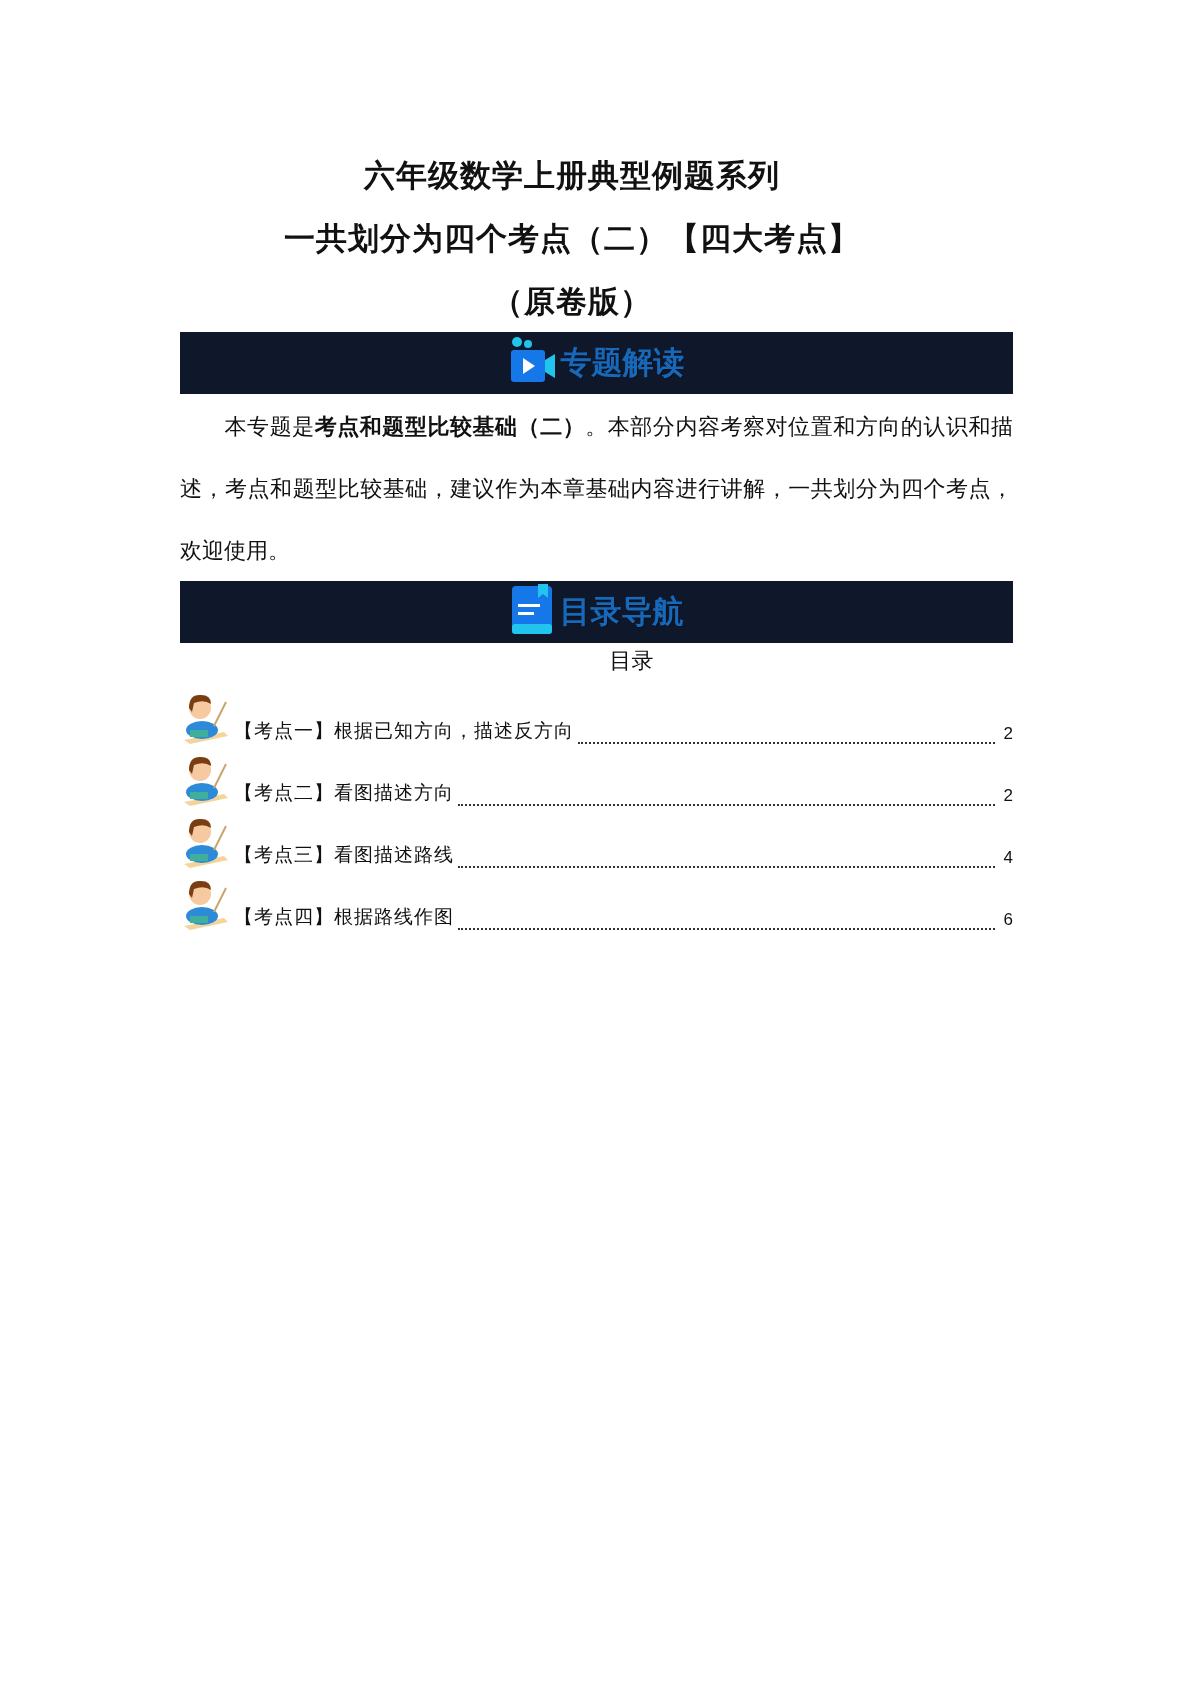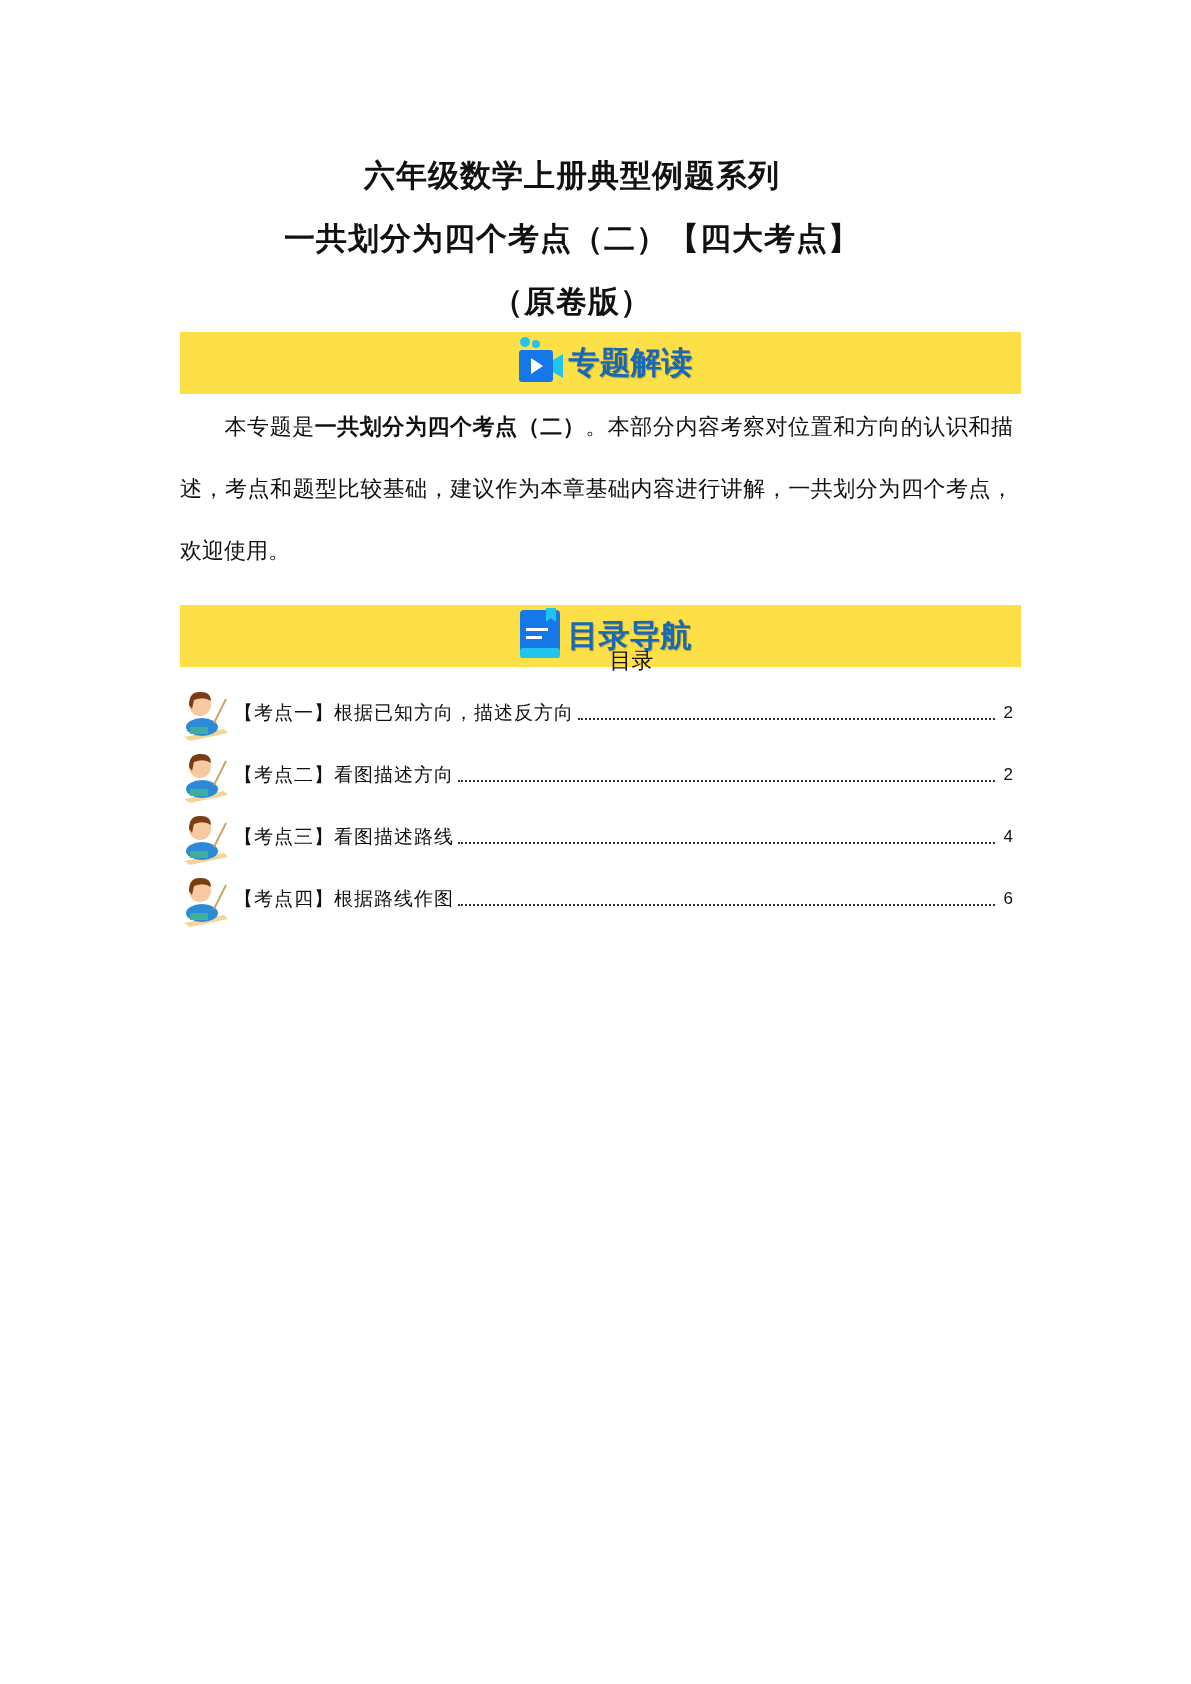--- a/index.html
+++ b/index.html
@@ -10,43 +10,43 @@
     }
     .title {
       position: absolute; left: 0; width: 1144px; text-align: center;
       font-weight: bold; font-size: 31px; color: #111; letter-spacing: 1px;
     }
     #t1 { top: 155px; }
     #t2 { top: 218px; }
     #t3 { top: 281px; }
     .banner {
       position: absolute; left: 180px; width: 833px; height: 62px;
-      background: #fde047; display: flex; align-items: center; justify-content: center; padding-left: 8px;
+      background: #0f172a; display: flex; align-items: center; justify-content: center;
     }
     #banner1 { top: 332px; }
-    #banner2 { top: 581px; margin-top: 24px; }
+    #banner2 { top: 581px; }
     .banner-text {
       font-weight: bold; font-size: 31px; color: #1768b8;
       text-shadow: 1px 1px 1px rgba(0,0,0,0.3); margin-left: 4px;
     }
     .para {
       position: absolute; left: 180px; width: 833px; font-size: 22px; line-height: 62px;
       color: #111; text-align: justify;
     }
     .para b { font-weight: bold; }
     #para { top: 396px; }
     .toc-head {
       position: absolute; top: 646px; left: 0; width: 1191px; text-align: center;
       font-size: 22px; color: #111; padding-left: 36px;
     }
     .toc {
       position: absolute; left: 180px; width: 833px; top: 682px;
     }
     .toc-row {
-      height: 62px; display: flex; align-items: center; position: relative;
+      height: 62px; display: flex; align-items: flex-end; position: relative;
     }
     .toc-avatar { width: 50px; height: 56px; flex: none; margin-right: 4px; }
     .toc-label { font-size: 19px; color: #111; white-space: nowrap; letter-spacing: 1px; }
     .toc-dots {
       flex: 1; border-bottom: 2px dotted #333; height: 0; margin: 12px 6px 0 4px;
     }
     .toc-page { font-family: "Liberation Sans", sans-serif; font-size: 17px; color: #111; width: 12px; text-align: right; }
   </style>
 </head>
 <body>
@@ -61,21 +61,21 @@
       <circle cx="8" cy="6" r="5" fill="#20c4ec"></circle>
       <circle cx="19" cy="8" r="4" fill="#20c4ec"></circle>
       <rect x="2" y="14" width="34" height="32" rx="3" fill="#1677e8"></rect>
       <polygon points="36,24 46,18 46,42 36,36" fill="#20c4ec"></polygon>
       <polygon points="14,22 26,30 14,38" fill="#ffffff"></polygon>
     </svg>
   </span>
   <span class="banner-text">专题解读</span>
 </div>
 
-<div id="para" class="para"><span style="display:inline-block;width:44px"></span><span>本专题是</span><b>一共划分为四个考点（二）</b><span>。本部分内容考察对位置和方向的认识和描述，考点和题型比较基础，建议作为本章基础内容进行讲解，一共划分为四个考点，欢迎使用。</span></div>
+<div id="para" class="para"><span style="display:inline-block;width:44px"></span><span>本专题是</span><b>考点和题型比较基础（二）</b><span>。本部分内容考察对位置和方向的认识和描述，考点和题型比较基础，建议作为本章基础内容进行讲解，一共划分为四个考点，欢迎使用。</span></div>
 
 <div id="banner2" class="banner">
   <span>
     <svg width="46" height="52" viewBox="0 0 46 52">
       <rect x="2" y="2" width="40" height="48" rx="4" fill="#1677e8"></rect>
       <rect x="2" y="40" width="40" height="10" rx="3" fill="#20c4ec"></rect>
       <polygon points="28,0 38,0 38,14 33,10 28,14" fill="#20c4ec"></polygon>
       <rect x="8" y="20" width="22" height="3" fill="#ffffff"></rect>
       <rect x="8" y="28" width="16" height="3" fill="#ffffff"></rect>
     </svg>

